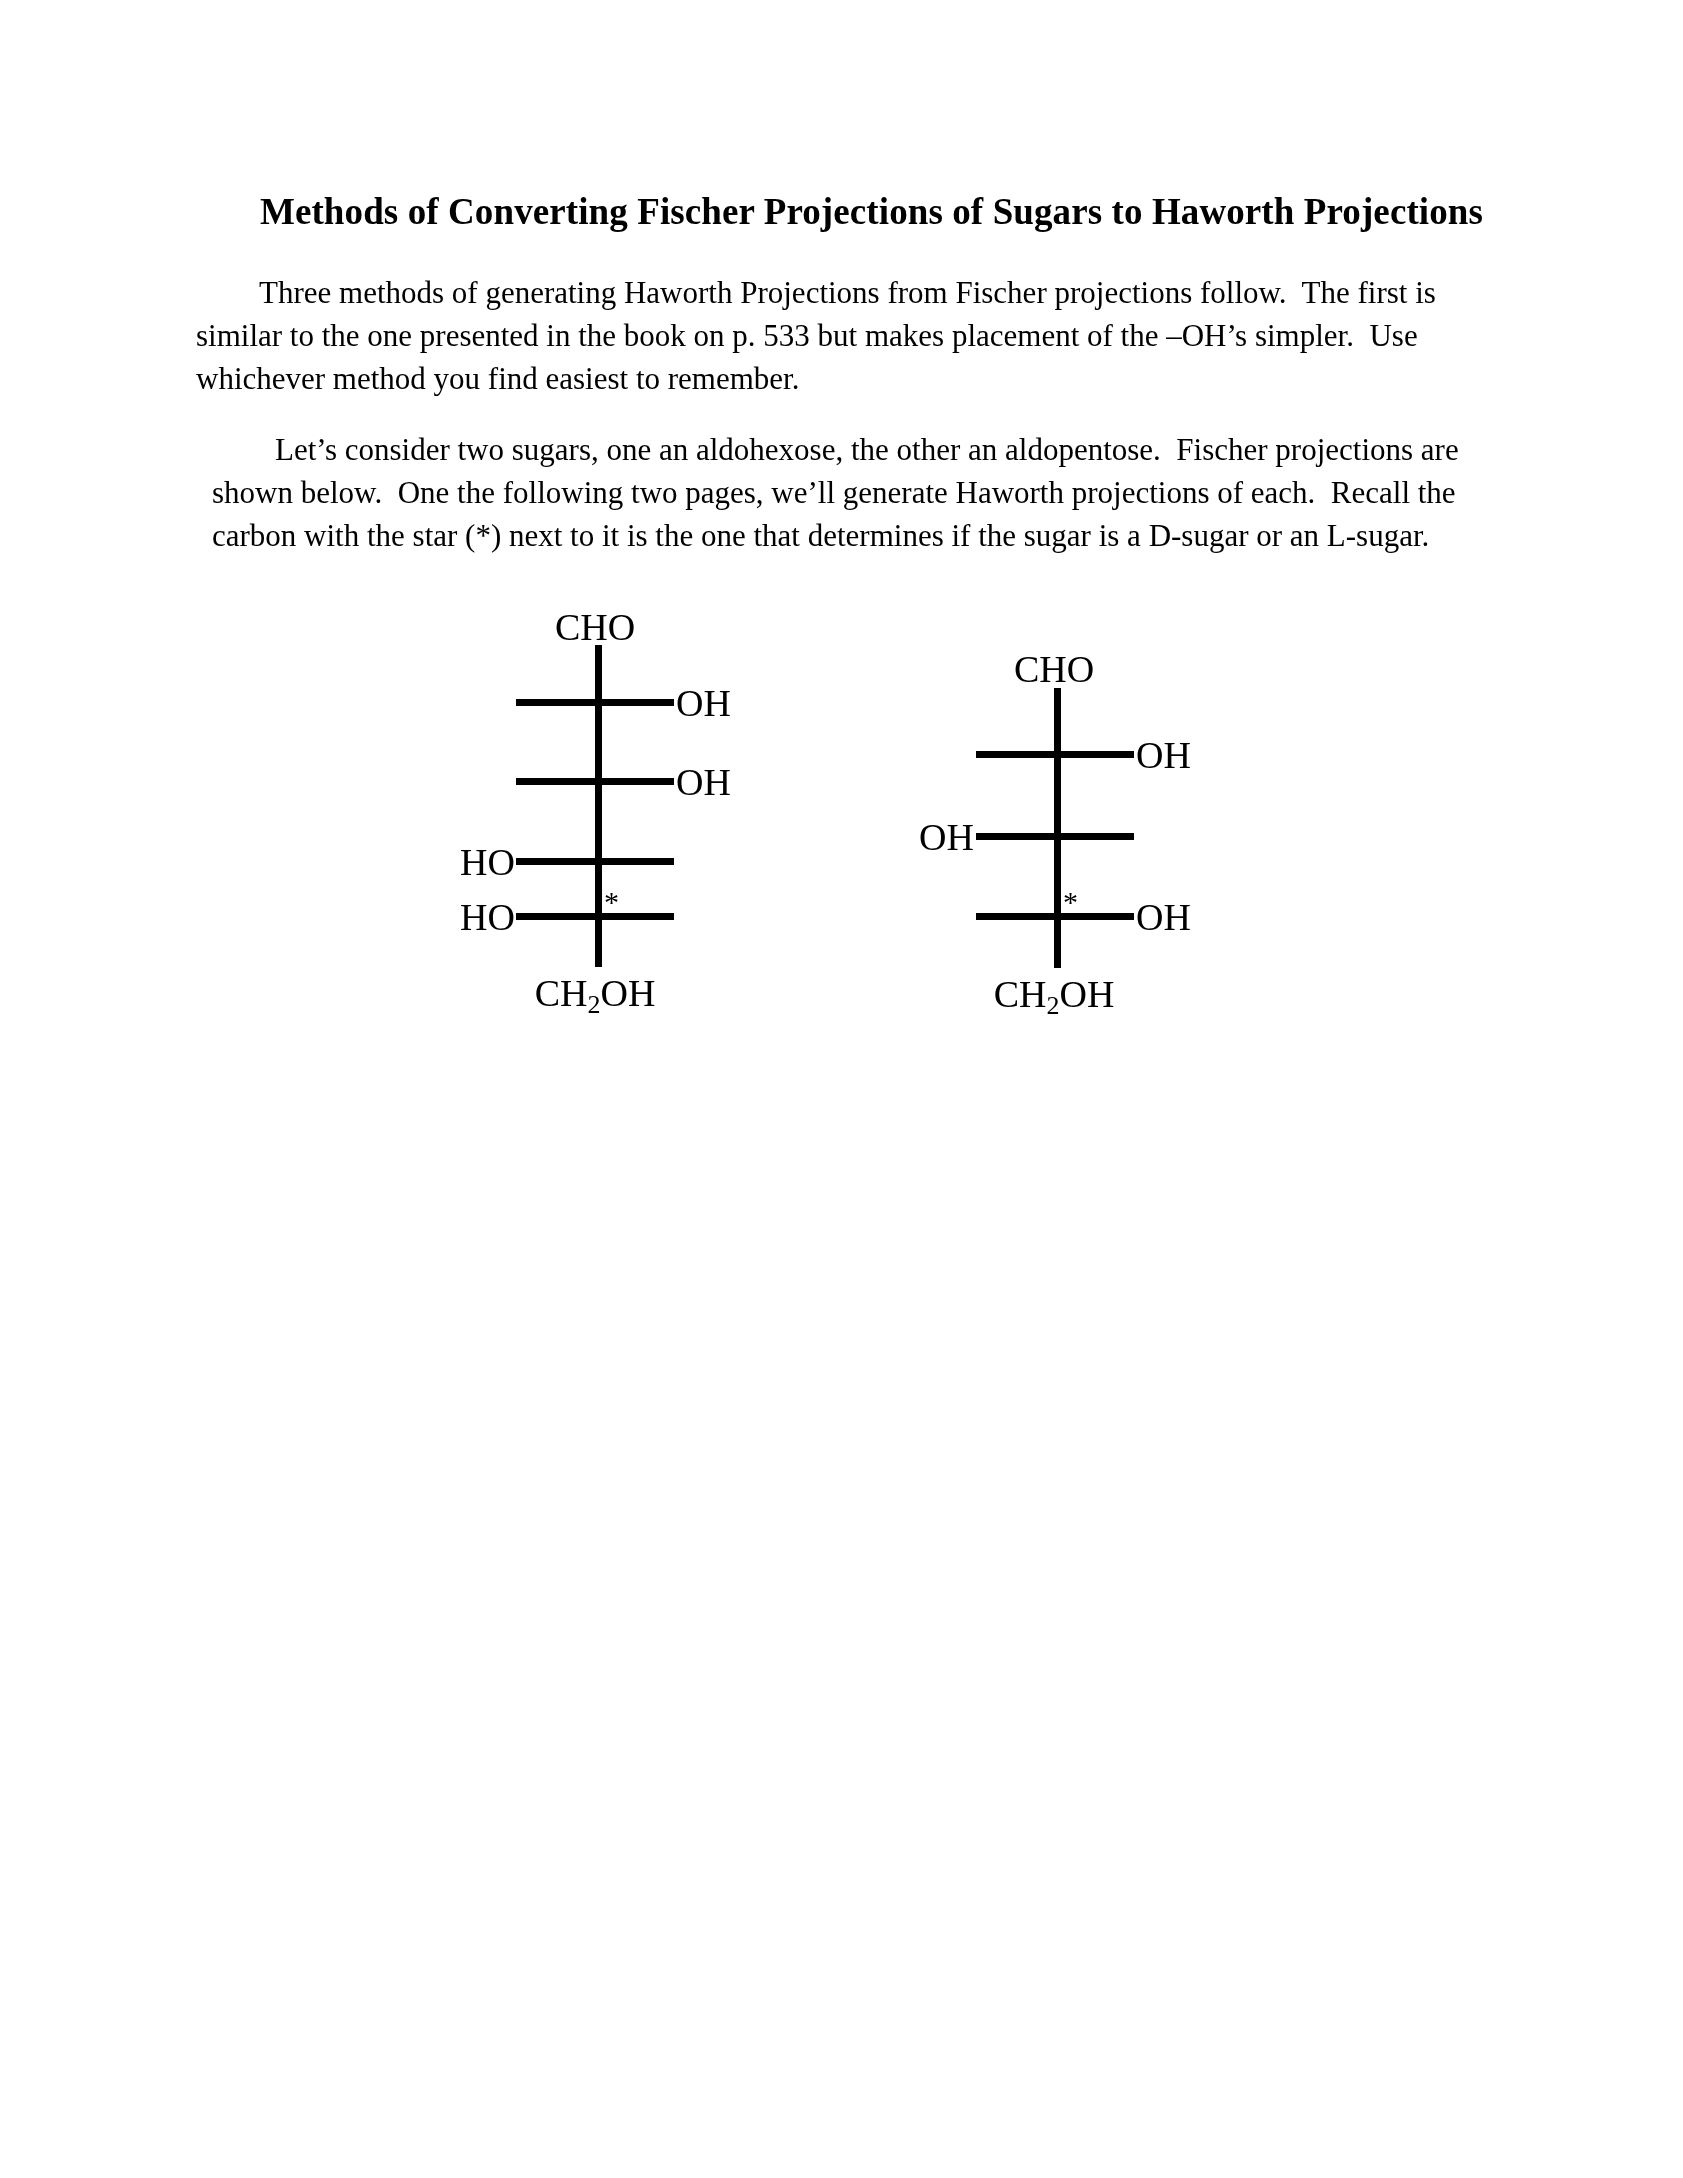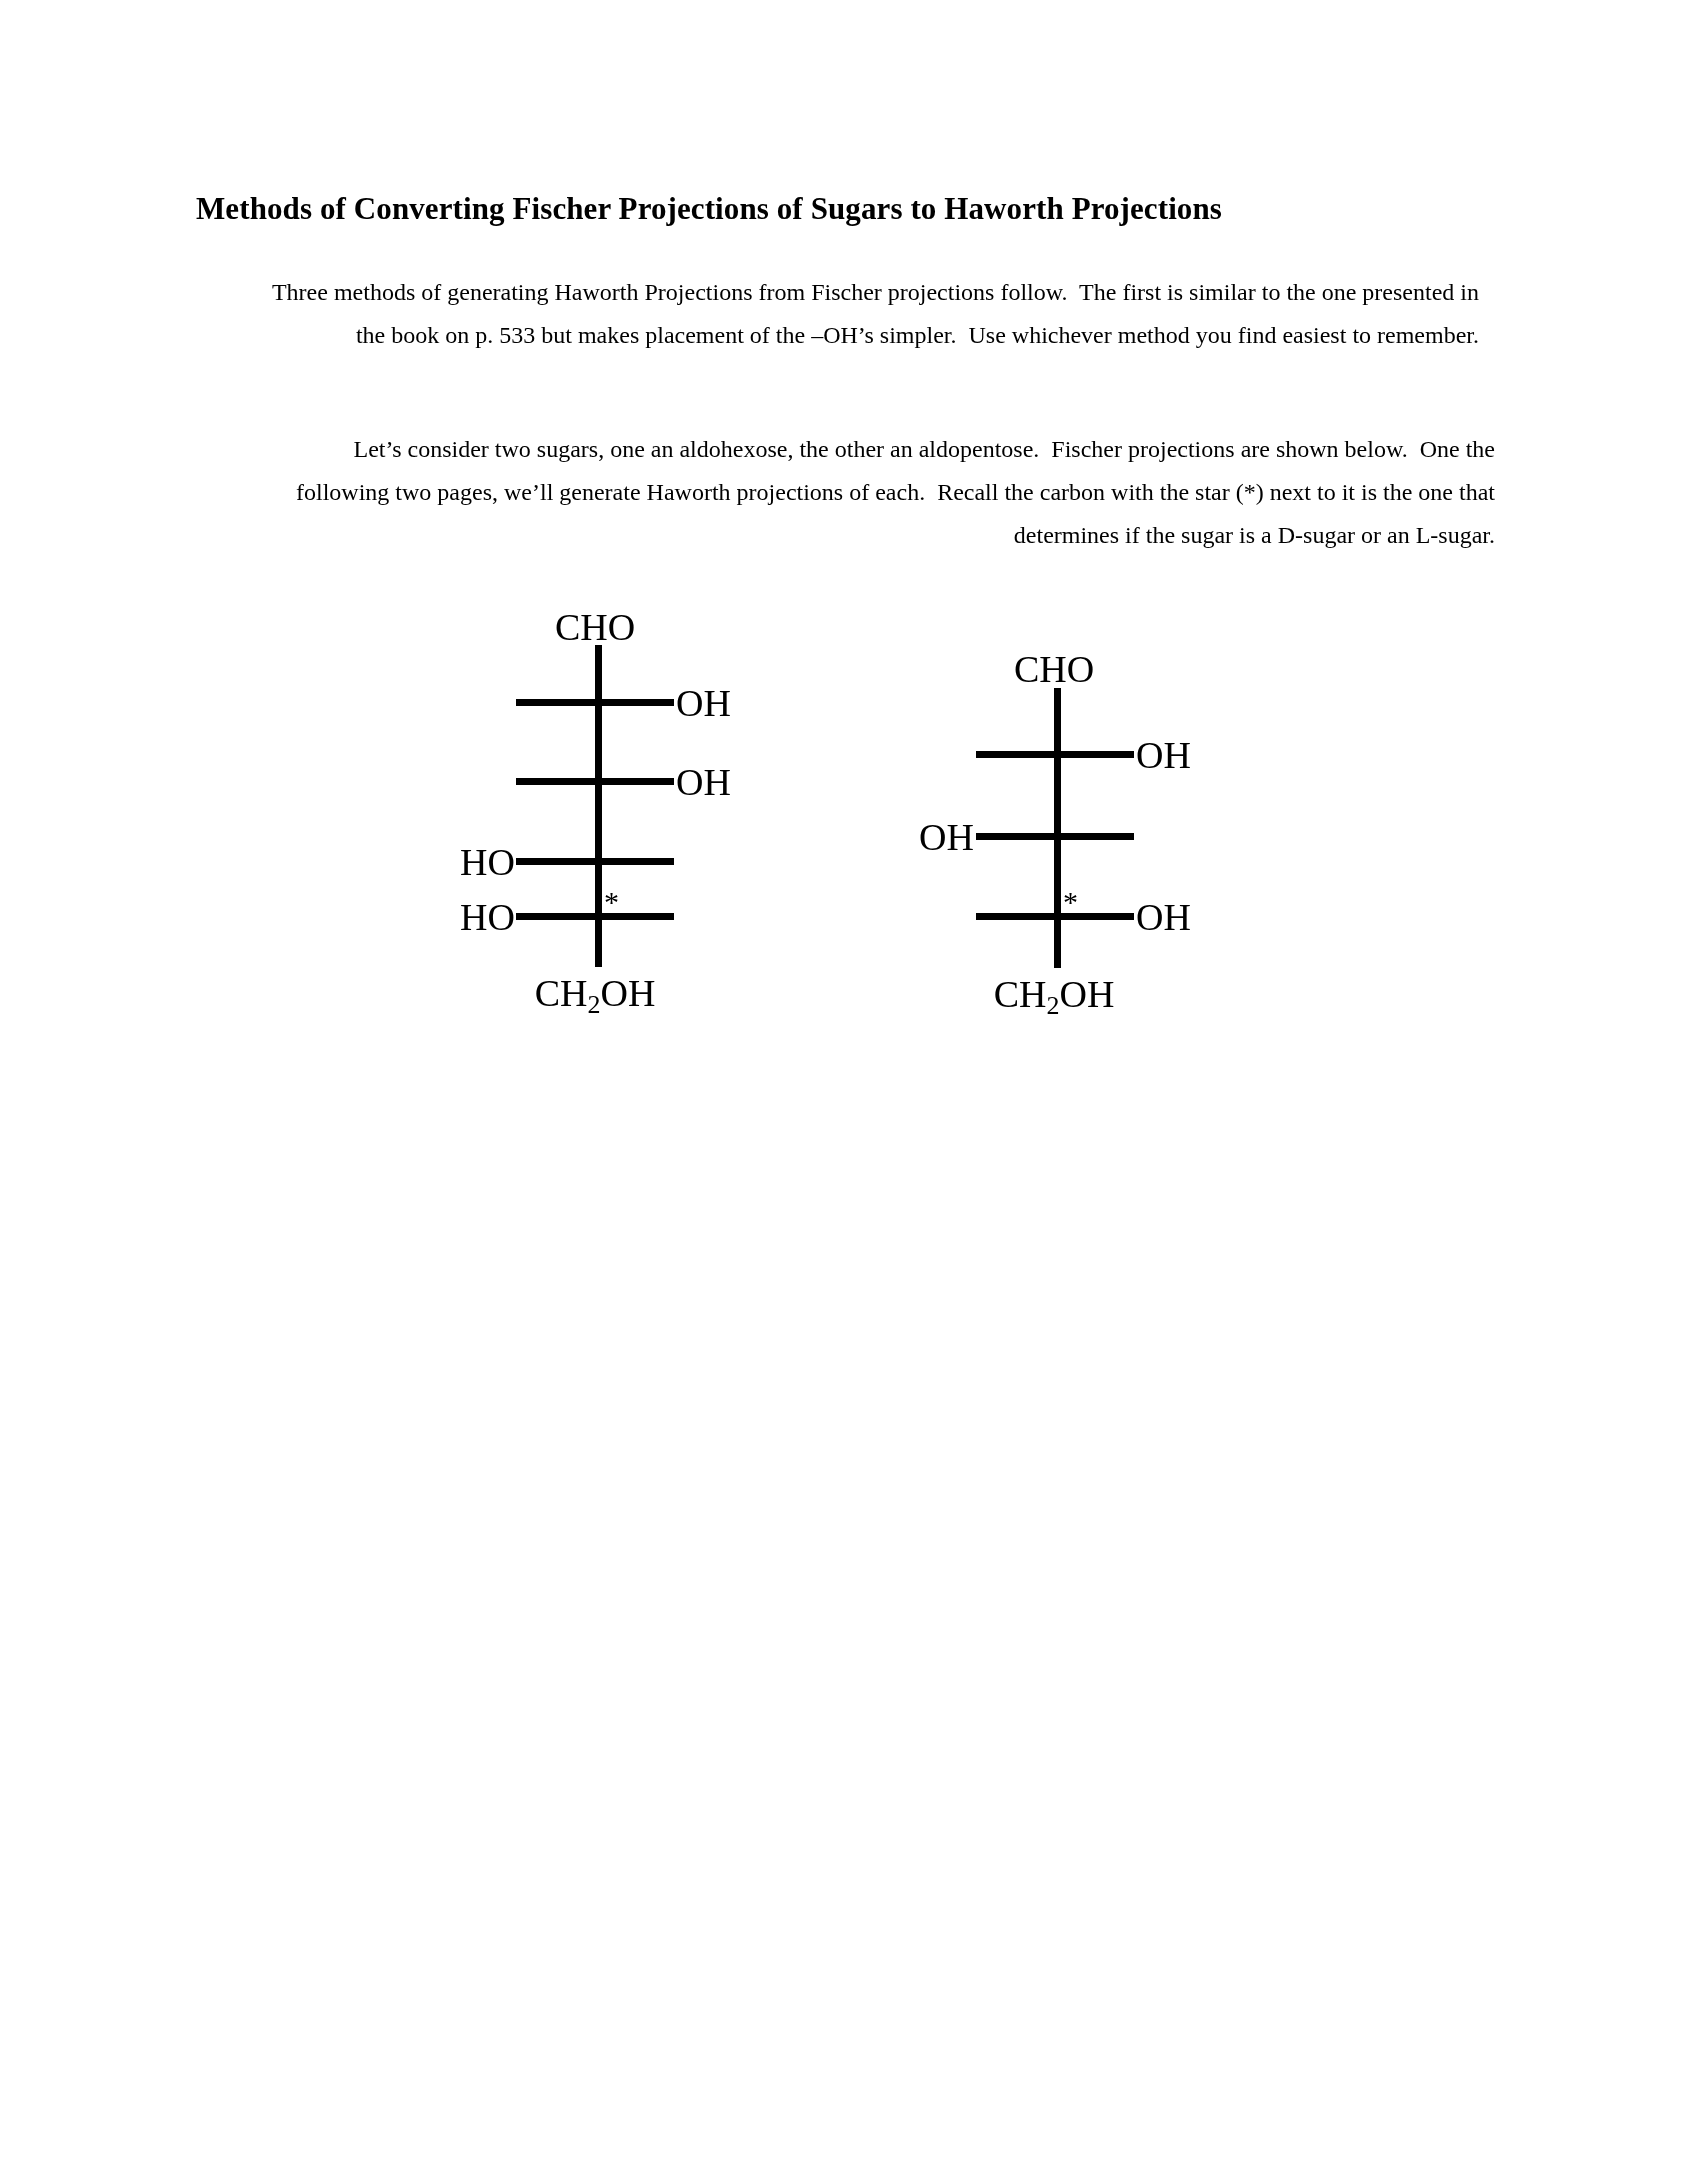--- a/index.html
+++ b/index.html
@@ -20,34 +20,34 @@
     position: absolute;
     inset: 0;
     background: #ffffff;
   }
 
   .doc-title {
     position: absolute;
     top: 190px;
     left: 196px;
     width: 1287px;
-    text-align: left;
-    font-size: 31px;
+    text-align: right;
+    font-size: 37px;
     font-weight: bold;
     letter-spacing: 0.1px;
     line-height: 1.2;
   }
 
   .para {
     position: absolute;
     left: 196px;
     width: 1283px;
-    font-size: 24px;
+    font-size: 31px;
     line-height: 43px;
-    text-align: right;
+    text-align: left;
     text-indent: 63px;
     white-space: pre-wrap;
   }
   .para-1 { top: 271px; }
   .para-2 { top: 428px; margin-left: 16px; }
 
   
   .fischer-area {
     position: absolute;
     top: 594px;

